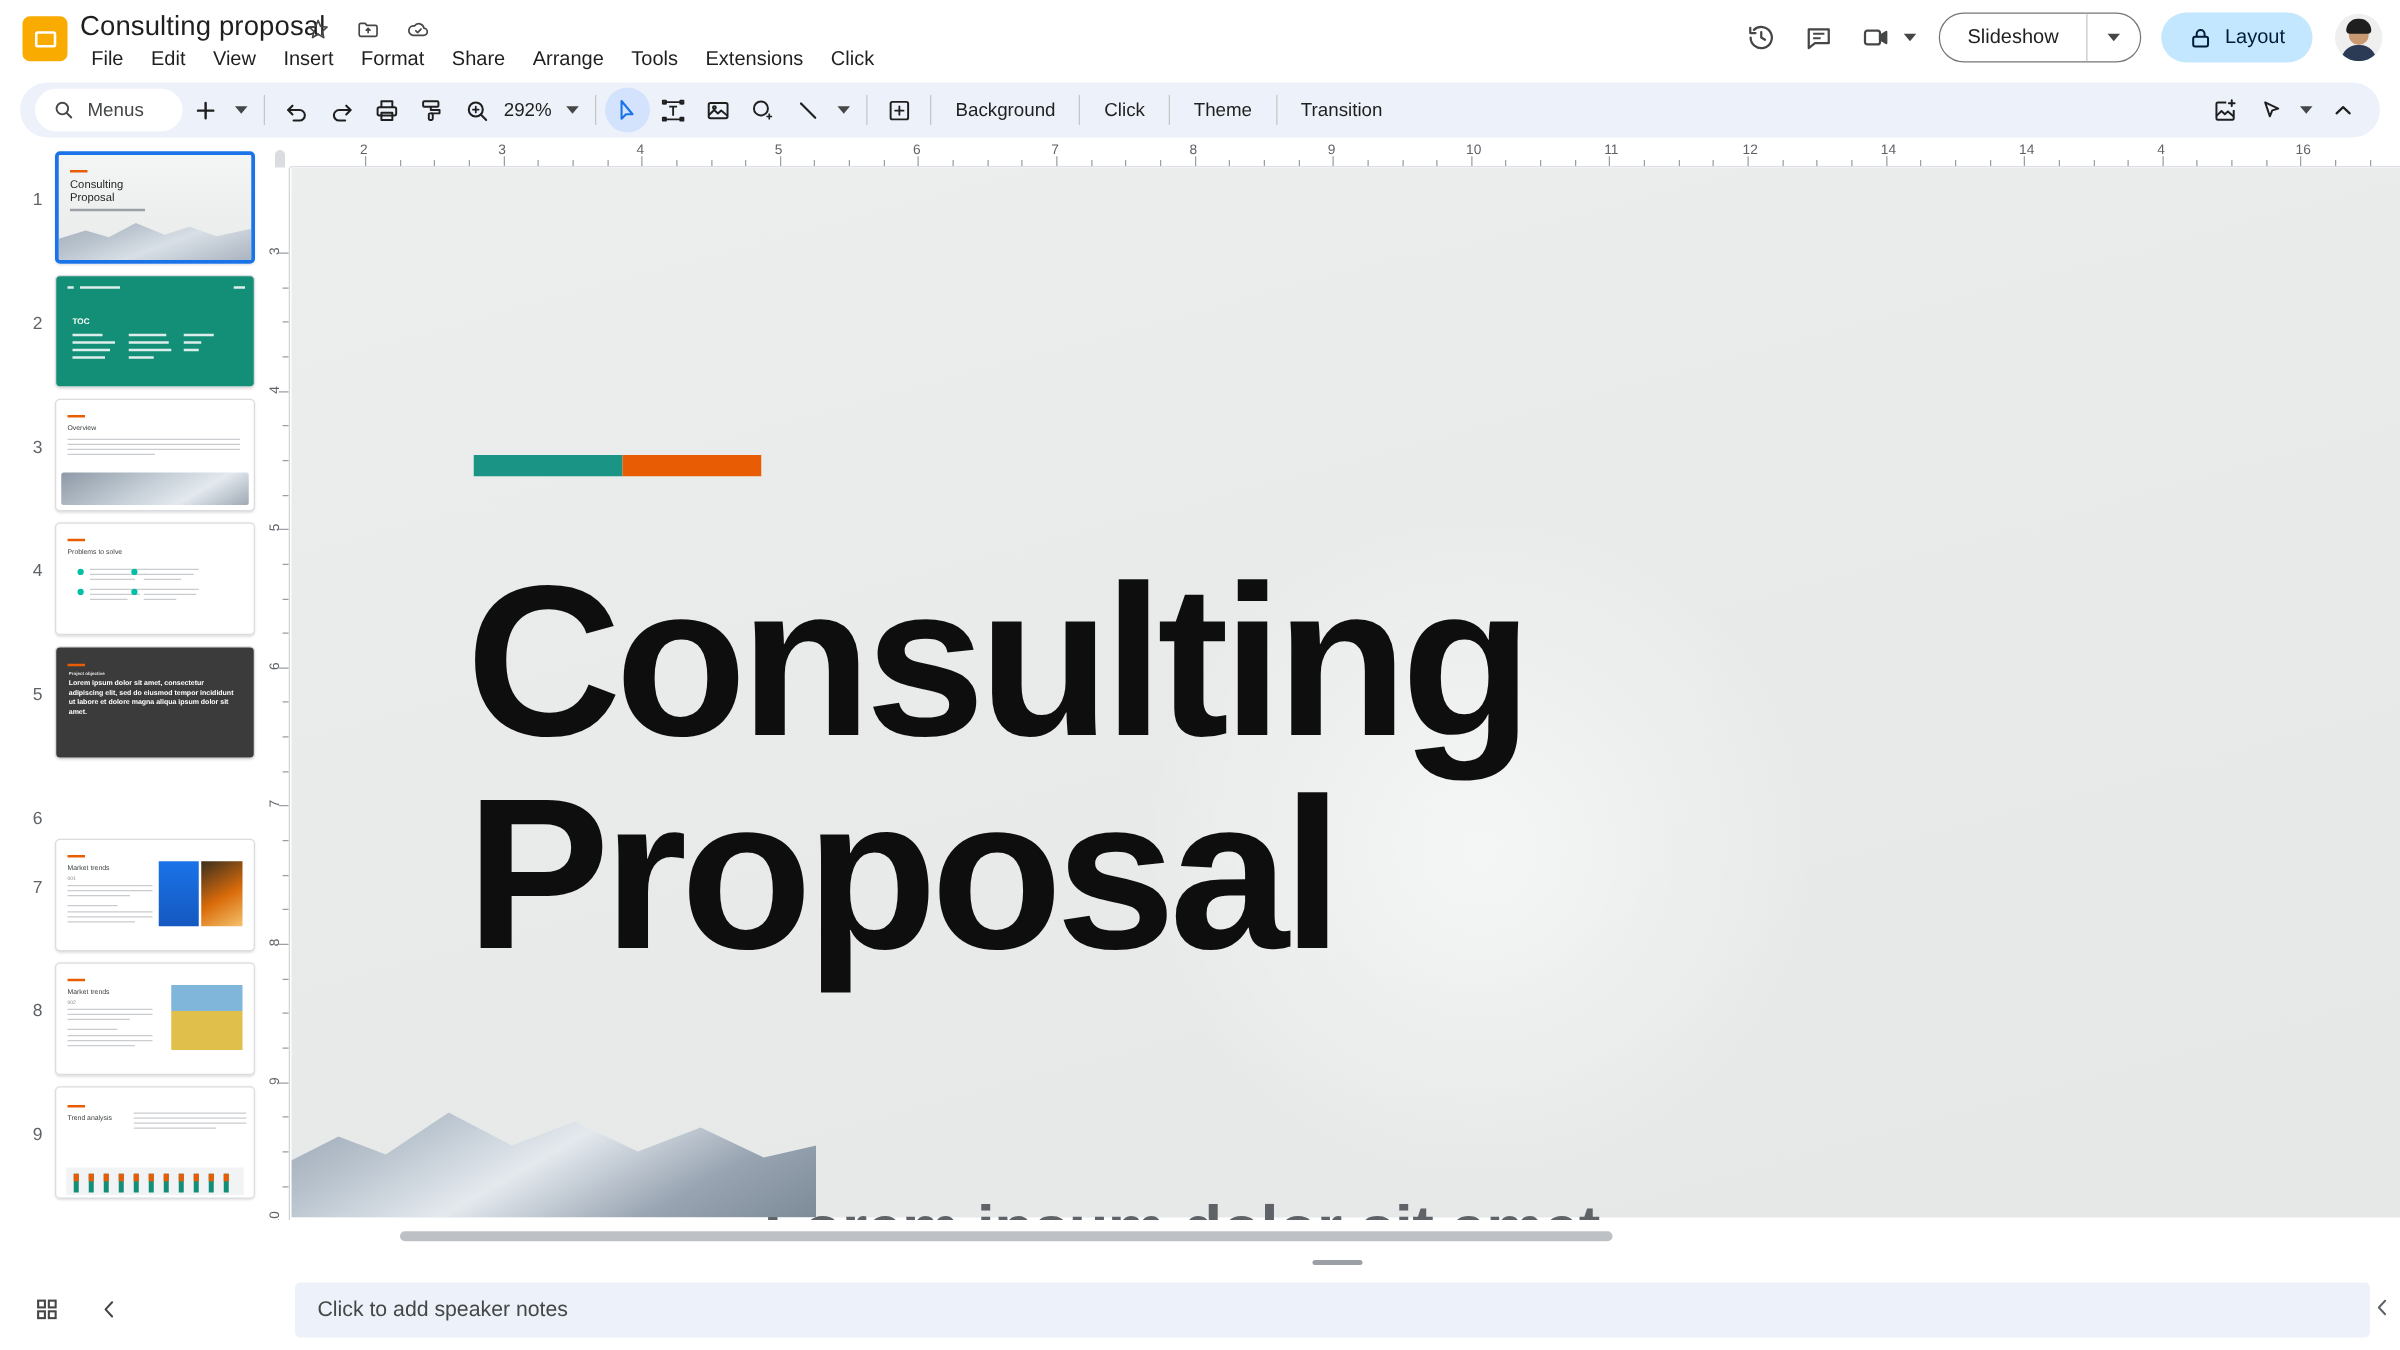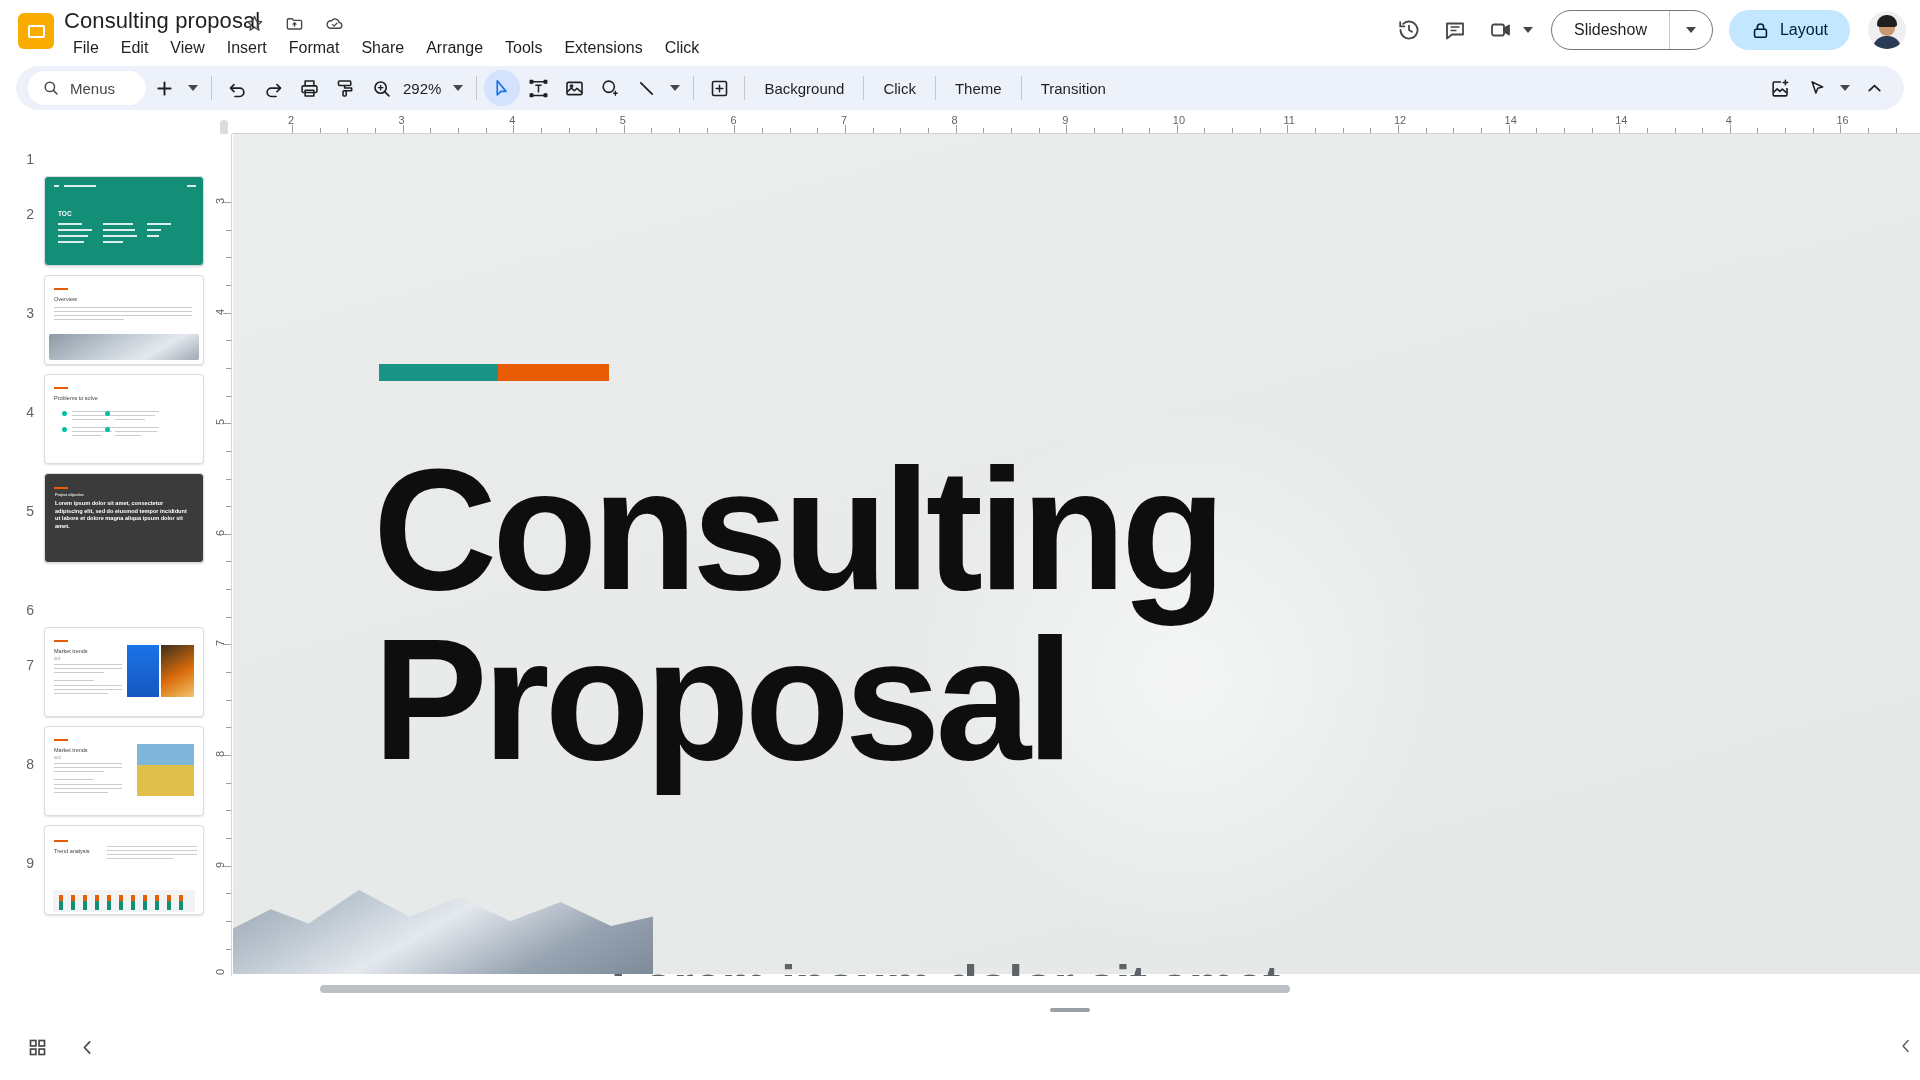--- a/index.html
+++ b/index.html
@@ -451,20 +451,28 @@
           </svg>
       </div>
     </div>
   </div>
 
   <div class="filmstrip">
     <div class="fs-inner">
 
       <div class="slide-row">
         <div class="slide-num">1</div>
+        <div class="thumb-wrap selected">
+          <div class="thumb t1">
+            <span class="tacc" style="background: rgb(232, 93, 4);"></span>
+            <div class="ttitle">Consulting<br>Proposal</div>
+            <span class="tsub"></span>
+            <span class="mtn"></span>
+          </div>
+        </div>
       </div>
 
       <div class="slide-row">
         <div class="slide-num">2</div>
         <div class="thumb-wrap">
           <div class="thumb t2">
             <span class="bar" style="left:9px;top:8px;width:5px;"></span>
             <span class="bar" style="left:19px;top:8px;width:32px;"></span>
             <span class="bar" style="left:142px;top:8px;width:9px;"></span>
             <div class="ttoc">TOC</div>
@@ -779,20 +787,23 @@
           <rect x="13.8" y="4" width="6.2" height="6.2"></rect>
           <rect x="4" y="13.8" width="6.2" height="6.2"></rect>
           <rect x="13.8" y="13.8" width="6.2" height="6.2"></rect>
         </svg>
     </div>
     <div class="bb-icon" style="left:70px; top:14px;">
       <svg viewBox="0 0 24 24" fill="none" stroke="currentColor" stroke-width="1.9" stroke-linecap="round" stroke-linejoin="round">
           <path d="M14.5 5.5 8.5 12l6 6.5"></path>
         </svg>
     </div>
+    <div class="notes">
+      <span class="ph">Click to add speaker notes</span>
+    </div>
     <div class="collapse-right">
       <svg viewBox="0 0 24 24" fill="none" stroke="currentColor" stroke-width="1.9" stroke-linecap="round" stroke-linejoin="round">
           <path d="M14.5 5.5 8.5 12l6 6.5"></path>
         </svg>
     </div>
   </div>
 
 </div>
 
 </body></html>

